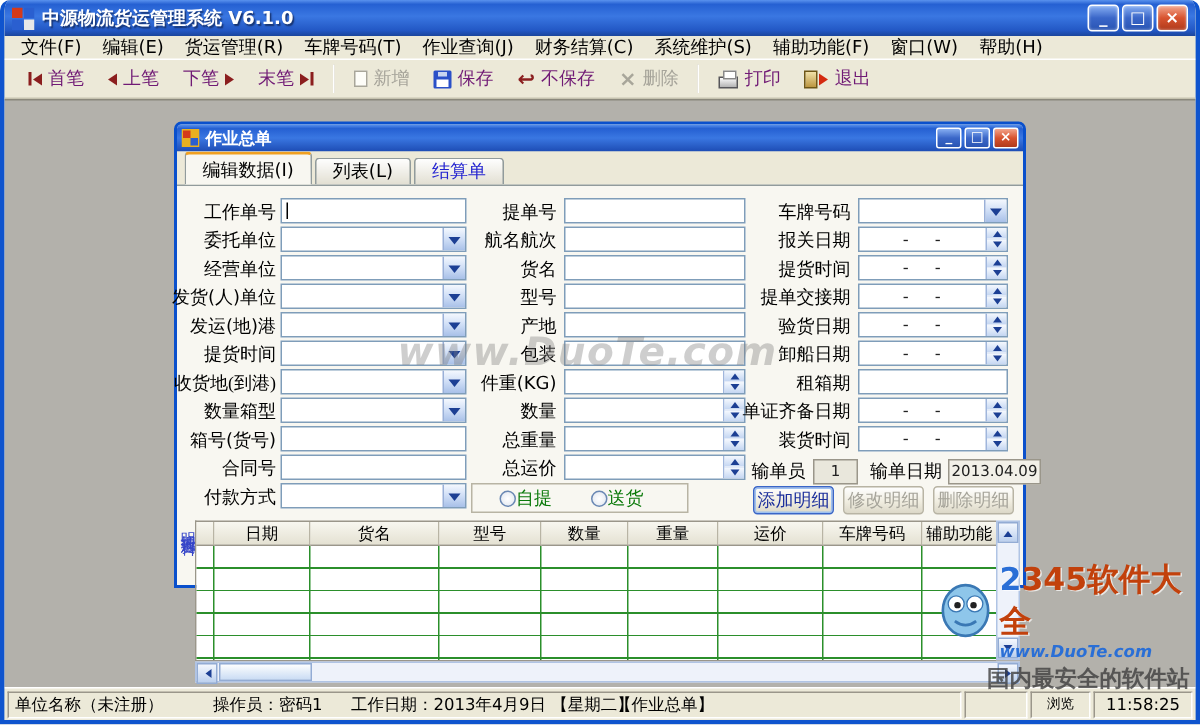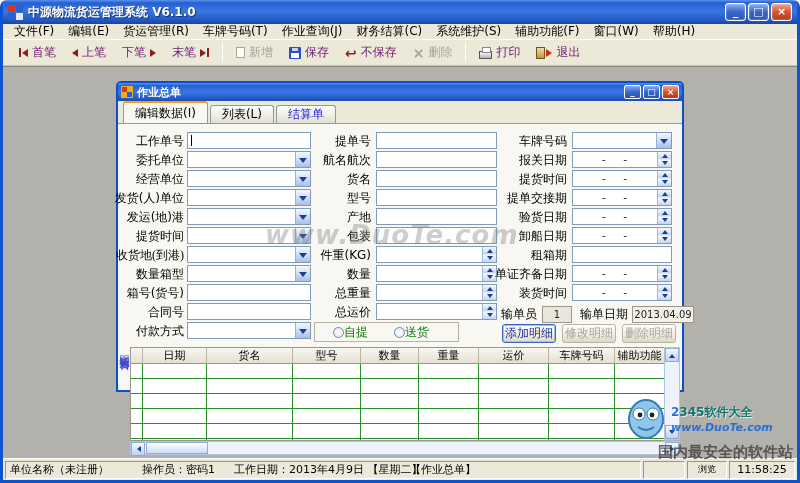--- a/index.html
+++ b/index.html
@@ -119,21 +119,21 @@
   .sp-main span{position:absolute;top:1px;line-height:14px}
   .sp-mode{width:40px;justify-content:center;font-size:9px}
   .sp-blank{width:42px}
   .sp-time{width:66px;justify-content:center}
   
   .wm-center{position:absolute;left:262px;top:220px;z-index:60;pointer-events:none;
     font-size:26px;font-style:italic;font-weight:bold;color:rgba(125,125,125,.38);letter-spacing:1px}
   .wm-corner{position:absolute;right:4px;bottom:18px;z-index:70;pointer-events:none;width:168px}
   .wm-row{display:flex;align-items:center;gap:4px}
   .wm-texts{display:flex;flex-direction:column;align-items:flex-start}
-  .wm-brand{display:block;font-size:12px;font-weight:bold;color:#0f766e;text-shadow:1px 1px 0 rgba(255,255,255,.7)}
+  .wm-brand{display:block;font-size:21px;font-weight:bold;color:#c2410c;text-shadow:1px 1px 0 rgba(255,255,255,.7)}
   .wm-brand::first-letter{color:#2a6fd6}
   .wm-site{font-size:11px;font-weight:bold;font-style:italic;color:#2a6fd6}
   .wm-slogan{margin-top:2px;font-size:15px;font-weight:bold;color:rgba(62,62,62,.8);white-space:nowrap;text-align:right}
 </style>
 </head>
 <body>
 
 <div class="app">
 
   <div class="titlebar">

